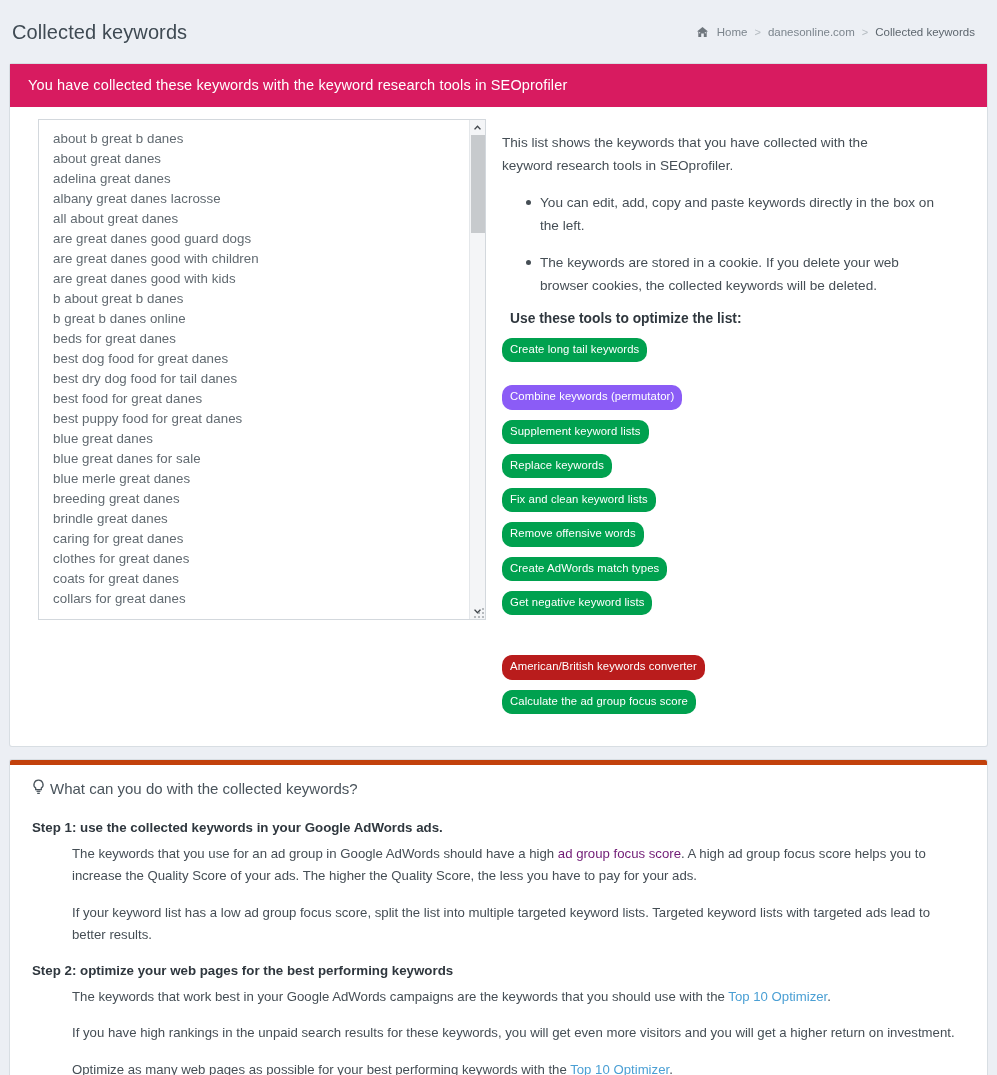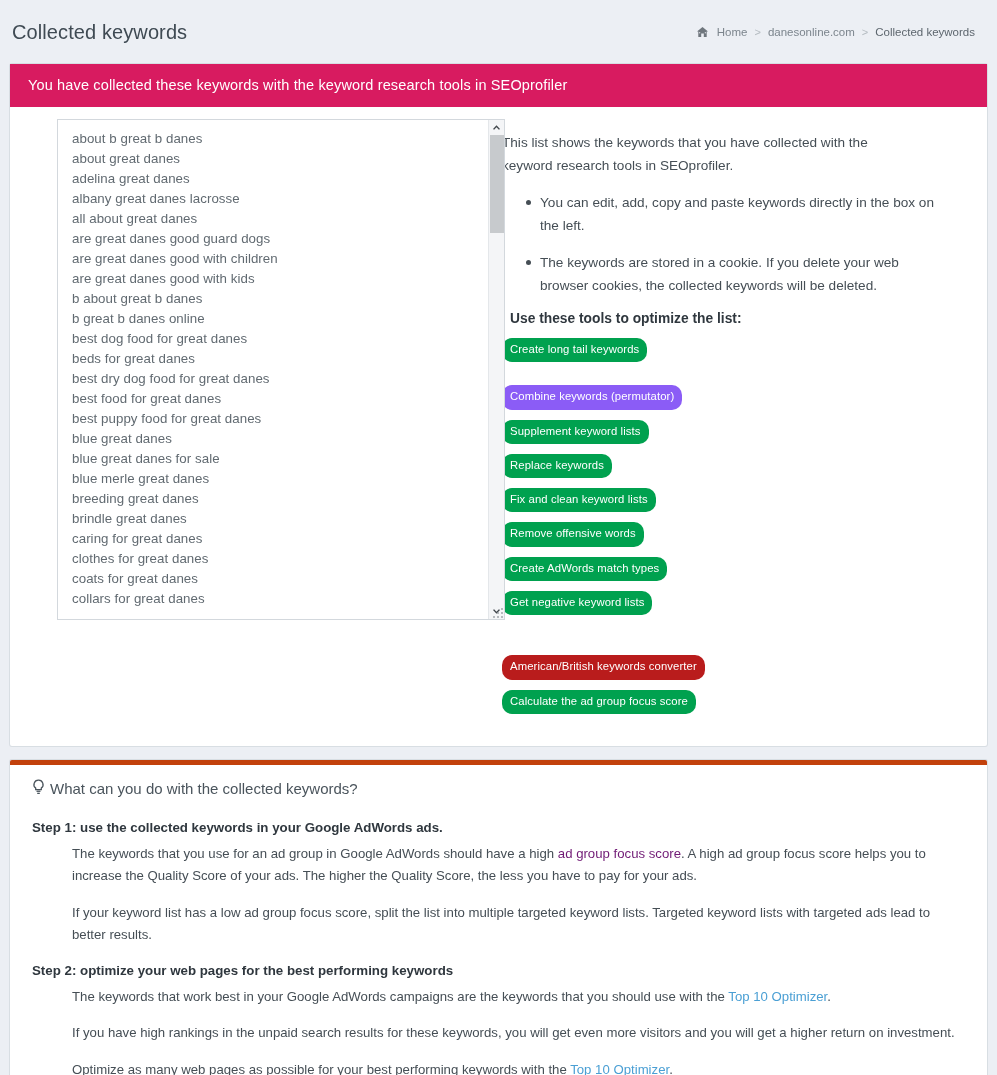--- a/index.html
+++ b/index.html
@@ -73,21 +73,20 @@
     padding: 0 0 0 28px;
     flex: 0 0 auto;
   }
   .kw-box {
     position: relative;
     width: 448px;
     height: 501px;
     background: #fff;
     border: 1px solid #d3d8dd;
     overflow: hidden;
-    margin-left: 19px;
   }
   .kw-list {
     position: absolute;
     top: 0; left: 0; right: 16px; bottom: 0;
     padding: 9px 0 0 14px;
     overflow: hidden;
   }
   .kw-item {
     font-size: 13.3px;
     line-height: 20px;
@@ -258,23 +257,23 @@
             <div class="kw-item">about b great b danes</div>
             <div class="kw-item">about great danes</div>
             <div class="kw-item">adelina great danes</div>
             <div class="kw-item">albany great danes lacrosse</div>
             <div class="kw-item">all about great danes</div>
             <div class="kw-item">are great danes good guard dogs</div>
             <div class="kw-item">are great danes good with children</div>
             <div class="kw-item">are great danes good with kids</div>
             <div class="kw-item">b about great b danes</div>
             <div class="kw-item">b great b danes online</div>
+            <div class="kw-item">beds for great danes</div>
             <div class="kw-item">best dog food for great danes</div>
-            <div class="kw-item">beds for great danes</div>
-            <div class="kw-item">best dry dog food for great danes</div>
+            <div class="kw-item">best dry dog food for tail danes</div>
             <div class="kw-item">best food for great danes</div>
             <div class="kw-item">best puppy food for great danes</div>
             <div class="kw-item">blue great danes</div>
             <div class="kw-item">blue great danes for sale</div>
             <div class="kw-item">blue merle great danes</div>
             <div class="kw-item">breeding great danes</div>
             <div class="kw-item">brindle great danes</div>
             <div class="kw-item">caring for great danes</div>
             <div class="kw-item">clothes for great danes</div>
             <div class="kw-item">coats for great danes</div>

